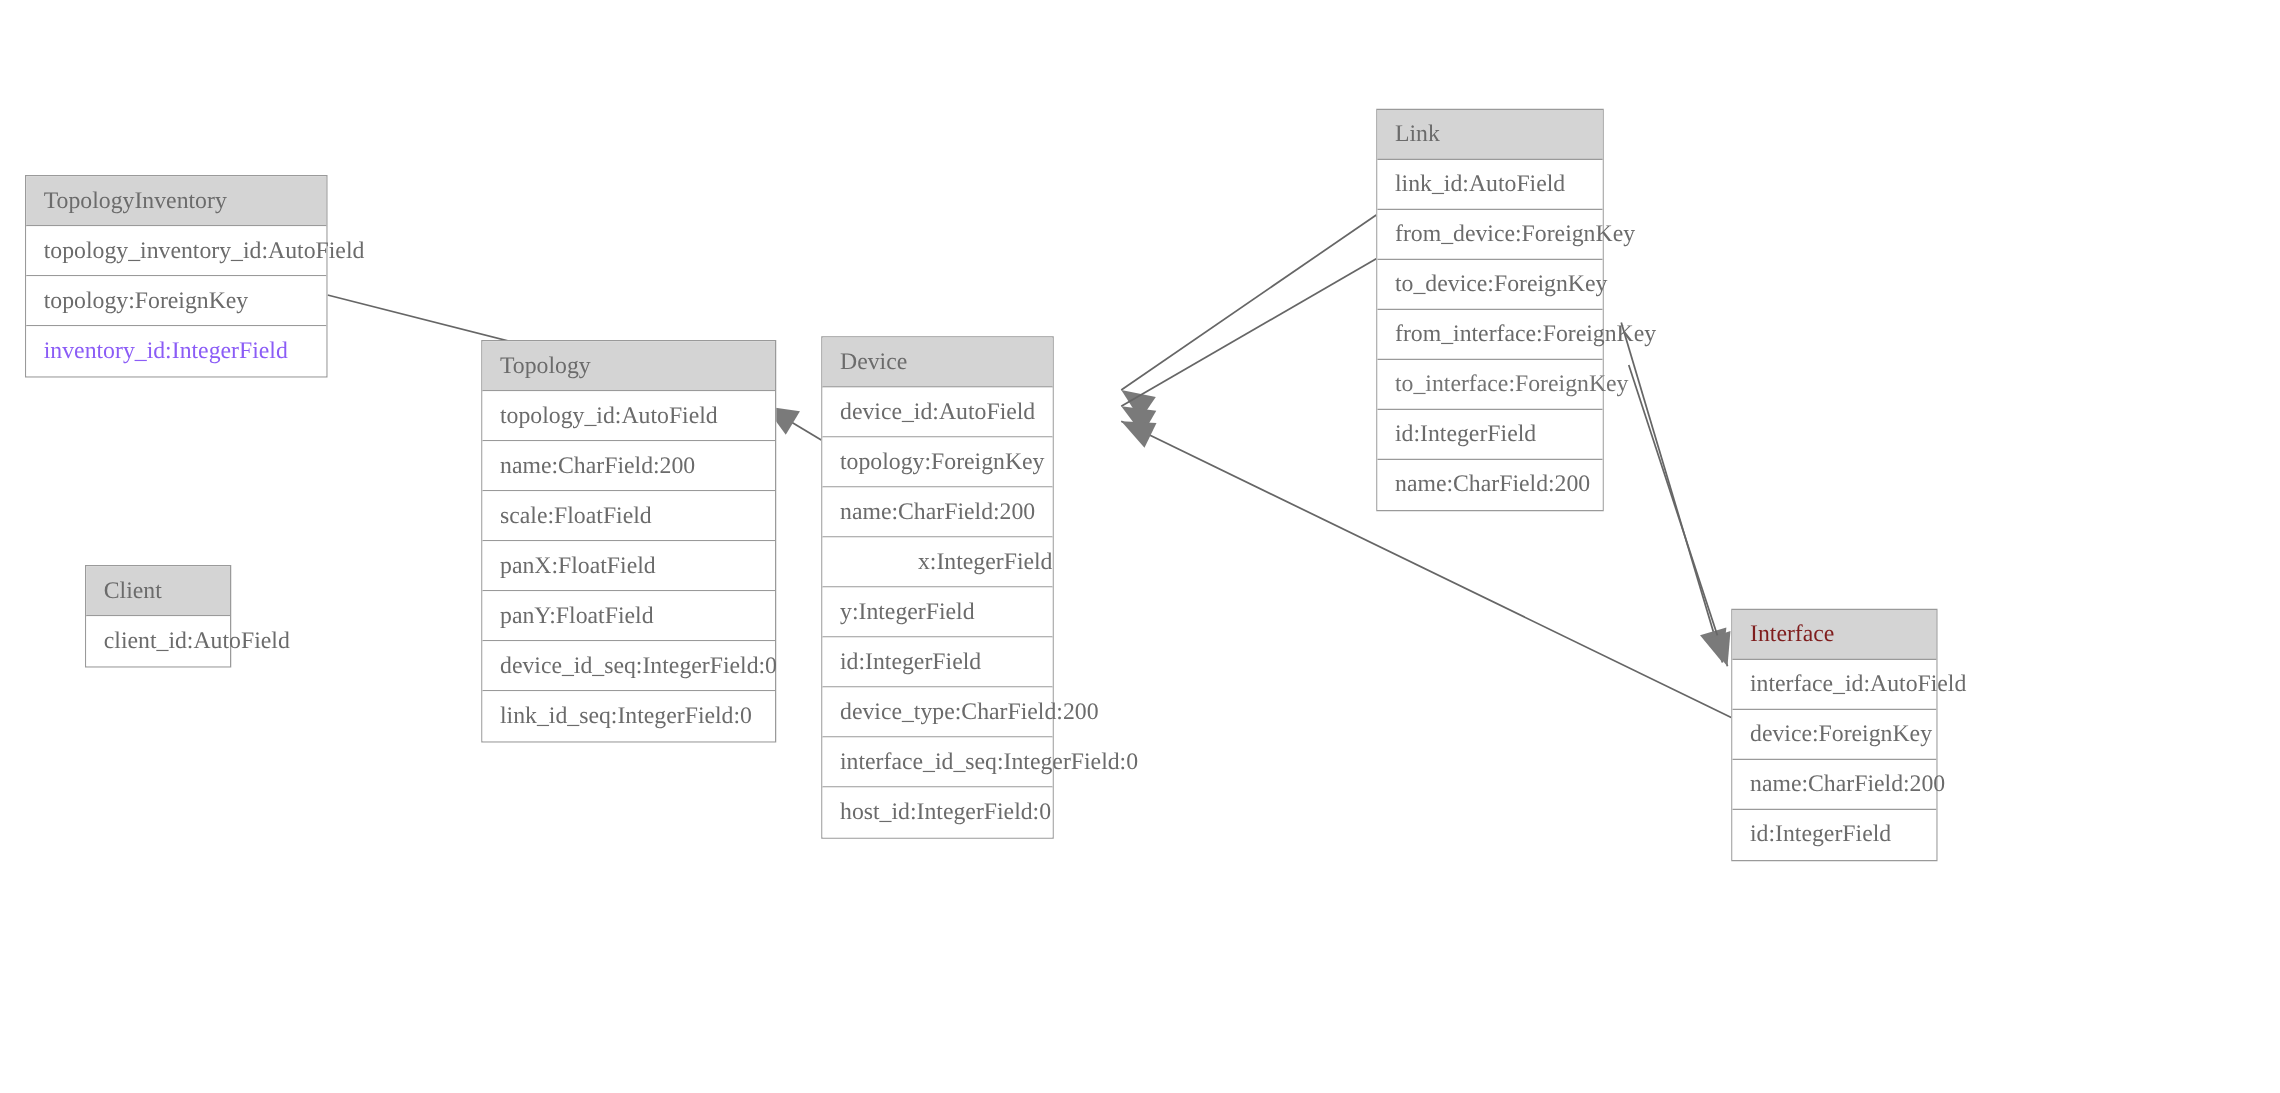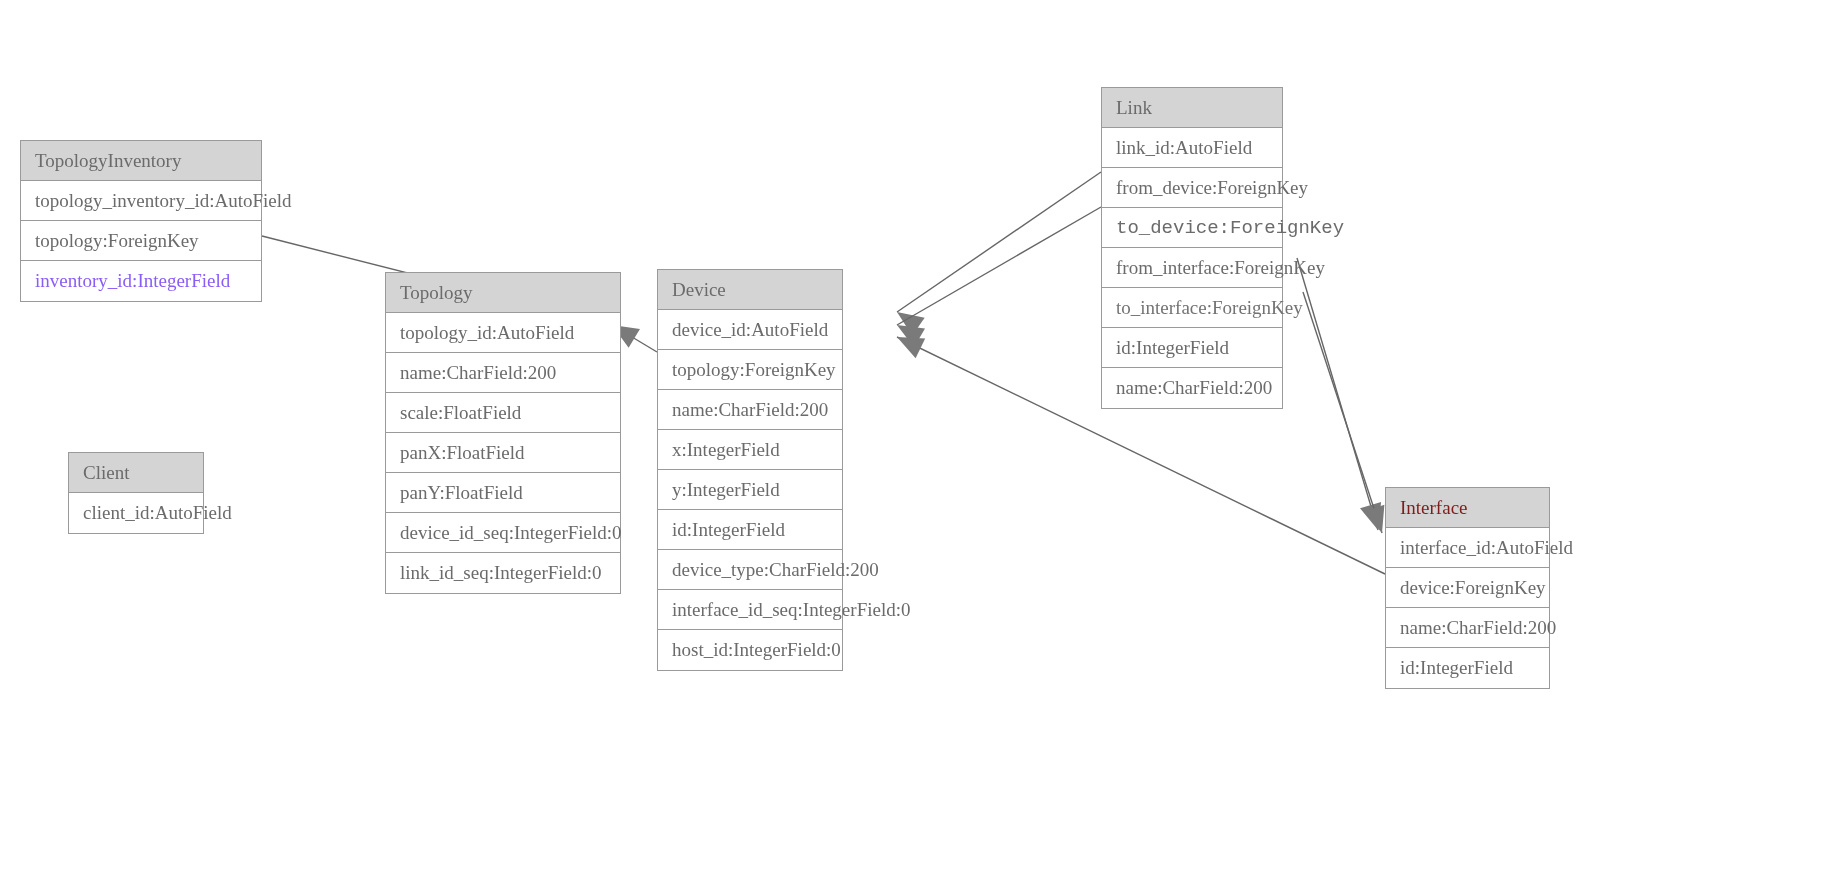--- a/index.html
+++ b/index.html
@@ -102,41 +102,41 @@
       <div class="entity" style="left: 385px; top: 272px; width: 236px; border-color: rgb(154, 154, 154);">
         <div class="entity-title" style="background: rgb(212, 212, 212); color: rgb(107, 107, 107); border-bottom-color: rgb(154, 154, 154);">Topology</div>
         <div class="entity-row" style="color: rgb(107, 107, 107); border-bottom-color: rgb(154, 154, 154);">topology_id:AutoField</div>
         <div class="entity-row" style="color: rgb(107, 107, 107); border-bottom-color: rgb(154, 154, 154);">name:CharField:200</div>
         <div class="entity-row" style="color: rgb(107, 107, 107); border-bottom-color: rgb(154, 154, 154);">scale:FloatField</div>
         <div class="entity-row" style="color: rgb(107, 107, 107); border-bottom-color: rgb(154, 154, 154);">panX:FloatField</div>
         <div class="entity-row" style="color: rgb(107, 107, 107); border-bottom-color: rgb(154, 154, 154);">panY:FloatField</div>
         <div class="entity-row" style="color: rgb(107, 107, 107); border-bottom-color: rgb(154, 154, 154);">device_id_seq:IntegerField:0</div>
         <div class="entity-row" style="color: rgb(107, 107, 107); border-bottom-color: rgb(154, 154, 154);">link_id_seq:IntegerField:0</div>
       </div>
-      <div class="entity" style="left: 68px; top: 452px; width: 136px; border-color: rgb(154, 154, 154);">
+      <div class="entity" style="left: 68px; top: 452px; width: 117px; border-color: rgb(154, 154, 154);">
         <div class="entity-title" style="background: rgb(212, 212, 212); color: rgb(107, 107, 107); border-bottom-color: rgb(154, 154, 154);">Client</div>
         <div class="entity-row" style="color: rgb(107, 107, 107); border-bottom-color: rgb(154, 154, 154);">client_id:AutoField</div>
       </div>
       <div class="entity" style="left: 657px; top: 269px; width: 186px; border-color: rgb(154, 154, 154);">
         <div class="entity-title" style="background: rgb(212, 212, 212); color: rgb(107, 107, 107); border-bottom-color: rgb(154, 154, 154);">Device</div>
         <div class="entity-row" style="color: rgb(107, 107, 107); border-bottom-color: rgb(154, 154, 154);">device_id:AutoField</div>
         <div class="entity-row" style="color: rgb(107, 107, 107); border-bottom-color: rgb(154, 154, 154);">topology:ForeignKey</div>
         <div class="entity-row" style="color: rgb(107, 107, 107); border-bottom-color: rgb(154, 154, 154);">name:CharField:200</div>
-        <div class="entity-row" style="color: rgb(107, 107, 107); border-bottom-color: rgb(154, 154, 154);">x:IntegerField</div>
+        <div class="entity-row" style="color: rgb(107, 107, 107); border-bottom-color: rgb(154, 154, 154); text-align: right;">x:IntegerField</div>
         <div class="entity-row" style="color: rgb(107, 107, 107); border-bottom-color: rgb(154, 154, 154);">y:IntegerField</div>
         <div class="entity-row" style="color: rgb(107, 107, 107); border-bottom-color: rgb(154, 154, 154);">id:IntegerField</div>
         <div class="entity-row" style="color: rgb(107, 107, 107); border-bottom-color: rgb(154, 154, 154);">device_type:CharField:200</div>
         <div class="entity-row" style="color: rgb(107, 107, 107); border-bottom-color: rgb(154, 154, 154);">interface_id_seq:IntegerField:0</div>
         <div class="entity-row" style="color: rgb(107, 107, 107); border-bottom-color: rgb(154, 154, 154);">host_id:IntegerField:0</div>
       </div>
       <div class="entity" style="left: 1101px; top: 87px; width: 182px; border-color: rgb(154, 154, 154);">
         <div class="entity-title" style="background: rgb(212, 212, 212); color: rgb(107, 107, 107); border-bottom-color: rgb(154, 154, 154);">Link</div>
         <div class="entity-row" style="color: rgb(107, 107, 107); border-bottom-color: rgb(154, 154, 154);">link_id:AutoField</div>
         <div class="entity-row" style="color: rgb(107, 107, 107); border-bottom-color: rgb(154, 154, 154);">from_device:ForeignKey</div>
-        <div class="entity-row" style="color: rgb(107, 107, 107); border-bottom-color: rgb(154, 154, 154); font-family: Liberation Mono, monospace;">to_device:ForeignKey</div>
+        <div class="entity-row" style="color: rgb(107, 107, 107); border-bottom-color: rgb(154, 154, 154);">to_device:ForeignKey</div>
         <div class="entity-row" style="color: rgb(107, 107, 107); border-bottom-color: rgb(154, 154, 154);">from_interface:ForeignKey</div>
         <div class="entity-row" style="color: #737373; border-bottom-color: rgb(154, 154, 154);">to_interface:ForeignKey</div>
         <div class="entity-row" style="color: rgb(107, 107, 107); border-bottom-color: rgb(154, 154, 154);">id:IntegerField</div>
         <div class="entity-row" style="color: rgb(107, 107, 107); border-bottom-color: rgb(154, 154, 154);">name:CharField:200</div>
       </div>
       <div class="entity" style="left: 1385px; top: 487px; width: 165px; border-color: rgb(154, 154, 154);">
         <div class="entity-title" style="background: rgb(212, 212, 212); color: #7f1d1d; border-bottom-color: rgb(154, 154, 154);">Interface</div>
         <div class="entity-row" style="color: rgb(107, 107, 107); border-bottom-color: rgb(154, 154, 154);">interface_id:AutoField</div>
         <div class="entity-row" style="color: rgb(107, 107, 107); border-bottom-color: rgb(154, 154, 154);">device:ForeignKey</div>
         <div class="entity-row" style="color: rgb(107, 107, 107); border-bottom-color: rgb(154, 154, 154);">name:CharField:200</div>

